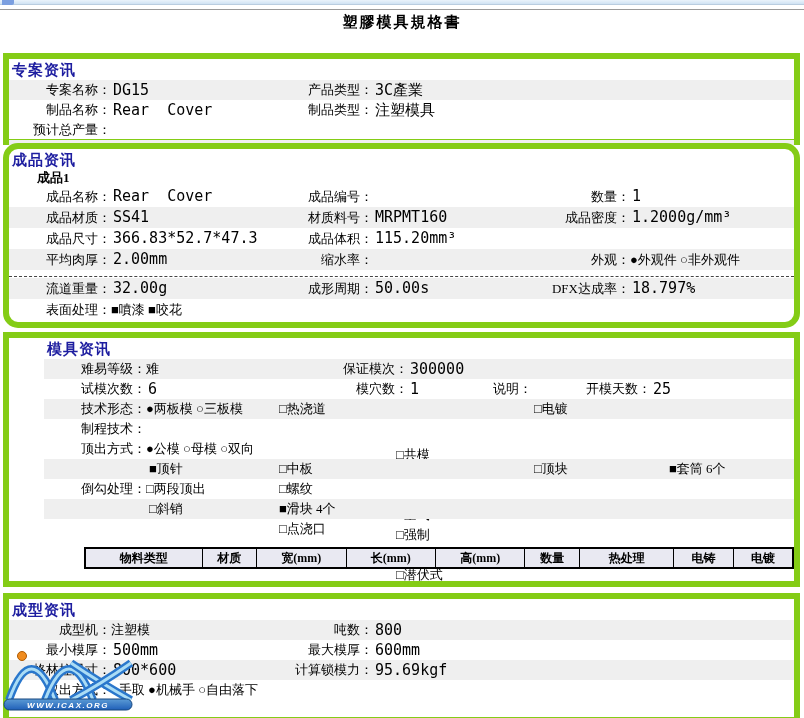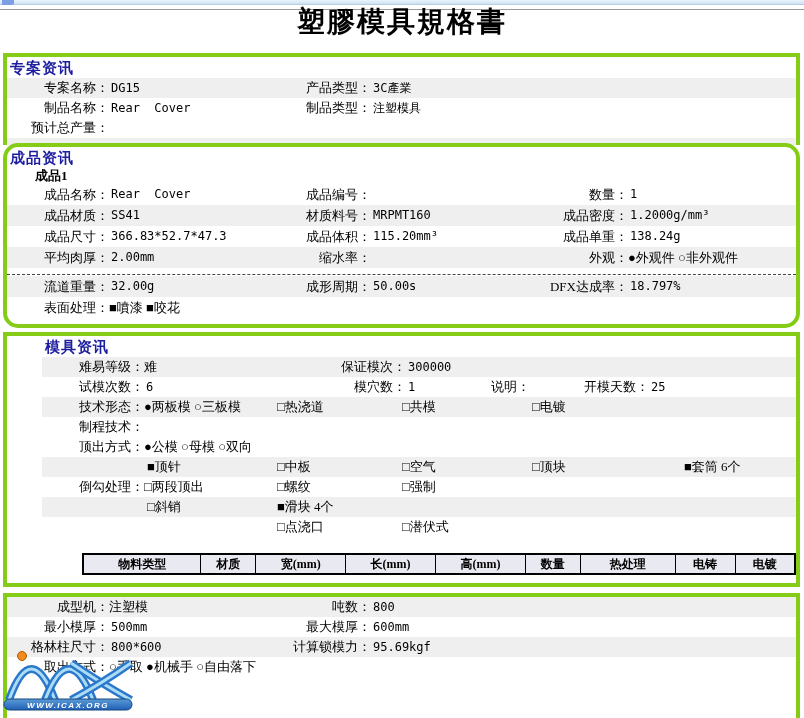--- a/index.html
+++ b/index.html
@@ -1,44 +1,44 @@
 <!DOCTYPE html>
 <html><head>
 <meta charset="utf-8">
 <style>
   * { margin:0; padding:0; box-sizing:border-box; }
   html,body { width:804px; height:718px; overflow:hidden; background:#fff;
               font-family:"Liberation Serif", serif; color:#000; }
   .topbar { height:5px; background:linear-gradient(#eaf3fb,#cfe2f3); border-bottom:1px solid #b9cde0; position:relative; }
   .topbar-chip { position:absolute; left:2px; top:0; width:12px; height:5px; background:#7b9fe0; border-radius:0 0 2px 0; }
   .hairline { margin-top:4px; border-top:1px solid #9a9a9a; height:0; }
-  .page-title { text-align:center; font-size:28px; font-weight:bold; letter-spacing:2px; line-height:24px; margin-top:0; }
-  .box { border:4px solid #84cc16; margin-left:3px; width:797px; position:relative; background:#fff; }
+  .page-title { text-align:center; font-size:15px; font-weight:bold; letter-spacing:2px; line-height:24px; margin-top:0; }
+  .box { border:6px solid #84cc16; margin-left:3px; width:797px; position:relative; background:#fff; }
   .box1 { margin-top:19px; height:92px; }
   .box2 { margin-top:-2px; height:185px;border-radius:15px; }
   .box3 { margin-top:4px; height:255px;padding-left:35px; }
   .box4 { margin-top:6px; height:130px; }
   .sec-heading { color:#1e1ea0; font-weight:bold; font-size:15px; line-height:19px; padding:2px 0 0 3px; letter-spacing:1px; }
   .sub-heading { font-weight:bold; font-size:13px; line-height:16px; padding-left:28px; }
   .row { position:relative; height:20px; line-height:20px; width:100%; }
   .row21 { height:21px; line-height:21px; }
   .row.alt { background:#efefef; }
   .cell { position:absolute; top:0; white-space:nowrap; }
   .cA { left:0; }  .cA .lab { width:102px;text-align:right; }
   .cB { left:164px; } .cB .lab { width:200px; }
   .cC { left:423px; } .cC .lab { width:198px; }
   .cD { left:288px; } .cD .lab { width:200px; }
   .cE { left:407px; } .cE .lab { width:200px; }
-  .k1 { left:105px; } .k2 { left:235px; } .k3 { left:360px; } .k4 { left:490px; } .k5 { left:642px; }
+  .k1 { left:105px; } .k2 { left:235px; } .k3 { left:352px;margin-top:46px; } .k4 { left:490px; } .k5 { left:625px; }
   .lab { display:inline-block; text-align:right; font-size:13px; vertical-align:top; }
-  .val { display:inline-block; font-family:"DejaVu Sans Mono", monospace; font-size:12px; white-space:pre; padding-left:2px; vertical-align:top; }
+  .val { display:inline-block; font-family:"DejaVu Sans Mono", monospace; font-size:15px; white-space:pre; padding-left:2px; vertical-align:top; }
   .opt { display:inline-block; font-size:13px; white-space:pre; vertical-align:top; }
   .gray-strip { height:7px; background:#efefef; }
   .dashed { height:7px; border-bottom:1px dashed #444; margin-bottom:1px; }
-  table.mat { border-collapse:collapse; margin:16px 0 0 40px; }
+  table.mat { border-collapse:collapse; margin:8px 0 0 40px; }
   table.mat th { border:1px solid #000; background:#e9e9f2; font-size:12px; font-weight:bold;
                  height:20px; text-align:center; padding:0 2px; }
   table.mat { border:2px solid #000; }
   .watermark { position:absolute; left:3px; top:646px; z-index:50; }
 </style>
 </head>
 <body>
 
 <div class="topbar">
   <div class="topbar-chip"></div>
@@ -71,21 +71,20 @@
     <span class="cell cC"><span class="lab">数量：</span><span class="val">1</span></span>
   </div>
   <div class="row row21 alt">
     <span class="cell cA"><span class="lab">成品材质：</span><span class="val">SS41</span></span>
     <span class="cell cB"><span class="lab">材质料号：</span><span class="val">MRPMT160</span></span>
     <span class="cell cC"><span class="lab">成品密度：</span><span class="val">1.2000g/mm³</span></span>
   </div>
   <div class="row row21">
     <span class="cell cA"><span class="lab">成品尺寸：</span><span class="val">366.83*52.7*47.3</span></span>
     <span class="cell cB"><span class="lab">成品体积：</span><span class="val">115.20mm³</span></span>
-    <span class="cell cC"><span class="lab">成品单重：</span><span class="val">138.24g</span></span>
   </div>
   <div class="row row21 alt">
     <span class="cell cA"><span class="lab">平均肉厚：</span><span class="val">2.00mm</span></span>
     <span class="cell cC"><span class="lab">外观：</span><span class="opt">●外观件 ○非外观件</span></span>
     <span class="cell cB"><span class="lab">缩水率：</span><span class="val"></span></span>
   </div>
   <div class="dashed"></div>
   <div class="row row21 alt">
     <span class="cell cA"><span class="lab">流道重量：</span><span class="val">32.00g</span></span>
     <span class="cell cB"><span class="lab">成形周期：</span><span class="val">50.00s</span></span>
@@ -151,20 +150,21 @@
       <th style="width:55px">数量</th>
       <th style="width:95px">热处理</th>
       <th style="width:60px">电铸</th>
       <th style="width:60px">电镀</th>
     </tr>
   </tbody>
     </table>
 </div>
 
 <div class="box box4">
+  <div class="sec-heading">成型资讯</div>
   <div class="row alt">
     <span class="cell cA"><span class="lab">成型机：</span><span class="opt">注塑模</span></span>
     <span class="cell cB"><span class="lab">吨数：</span><span class="val">800</span></span>
   </div>
   <div class="row">
     <span class="cell cA"><span class="lab">最小模厚：</span><span class="val">500mm</span></span>
     <span class="cell cB"><span class="lab">最大模厚：</span><span class="val">600mm</span></span>
   </div>
   <div class="row alt">
     <span class="cell cA"><span class="lab">格林柱尺寸：</span><span class="val">800*600</span></span>

